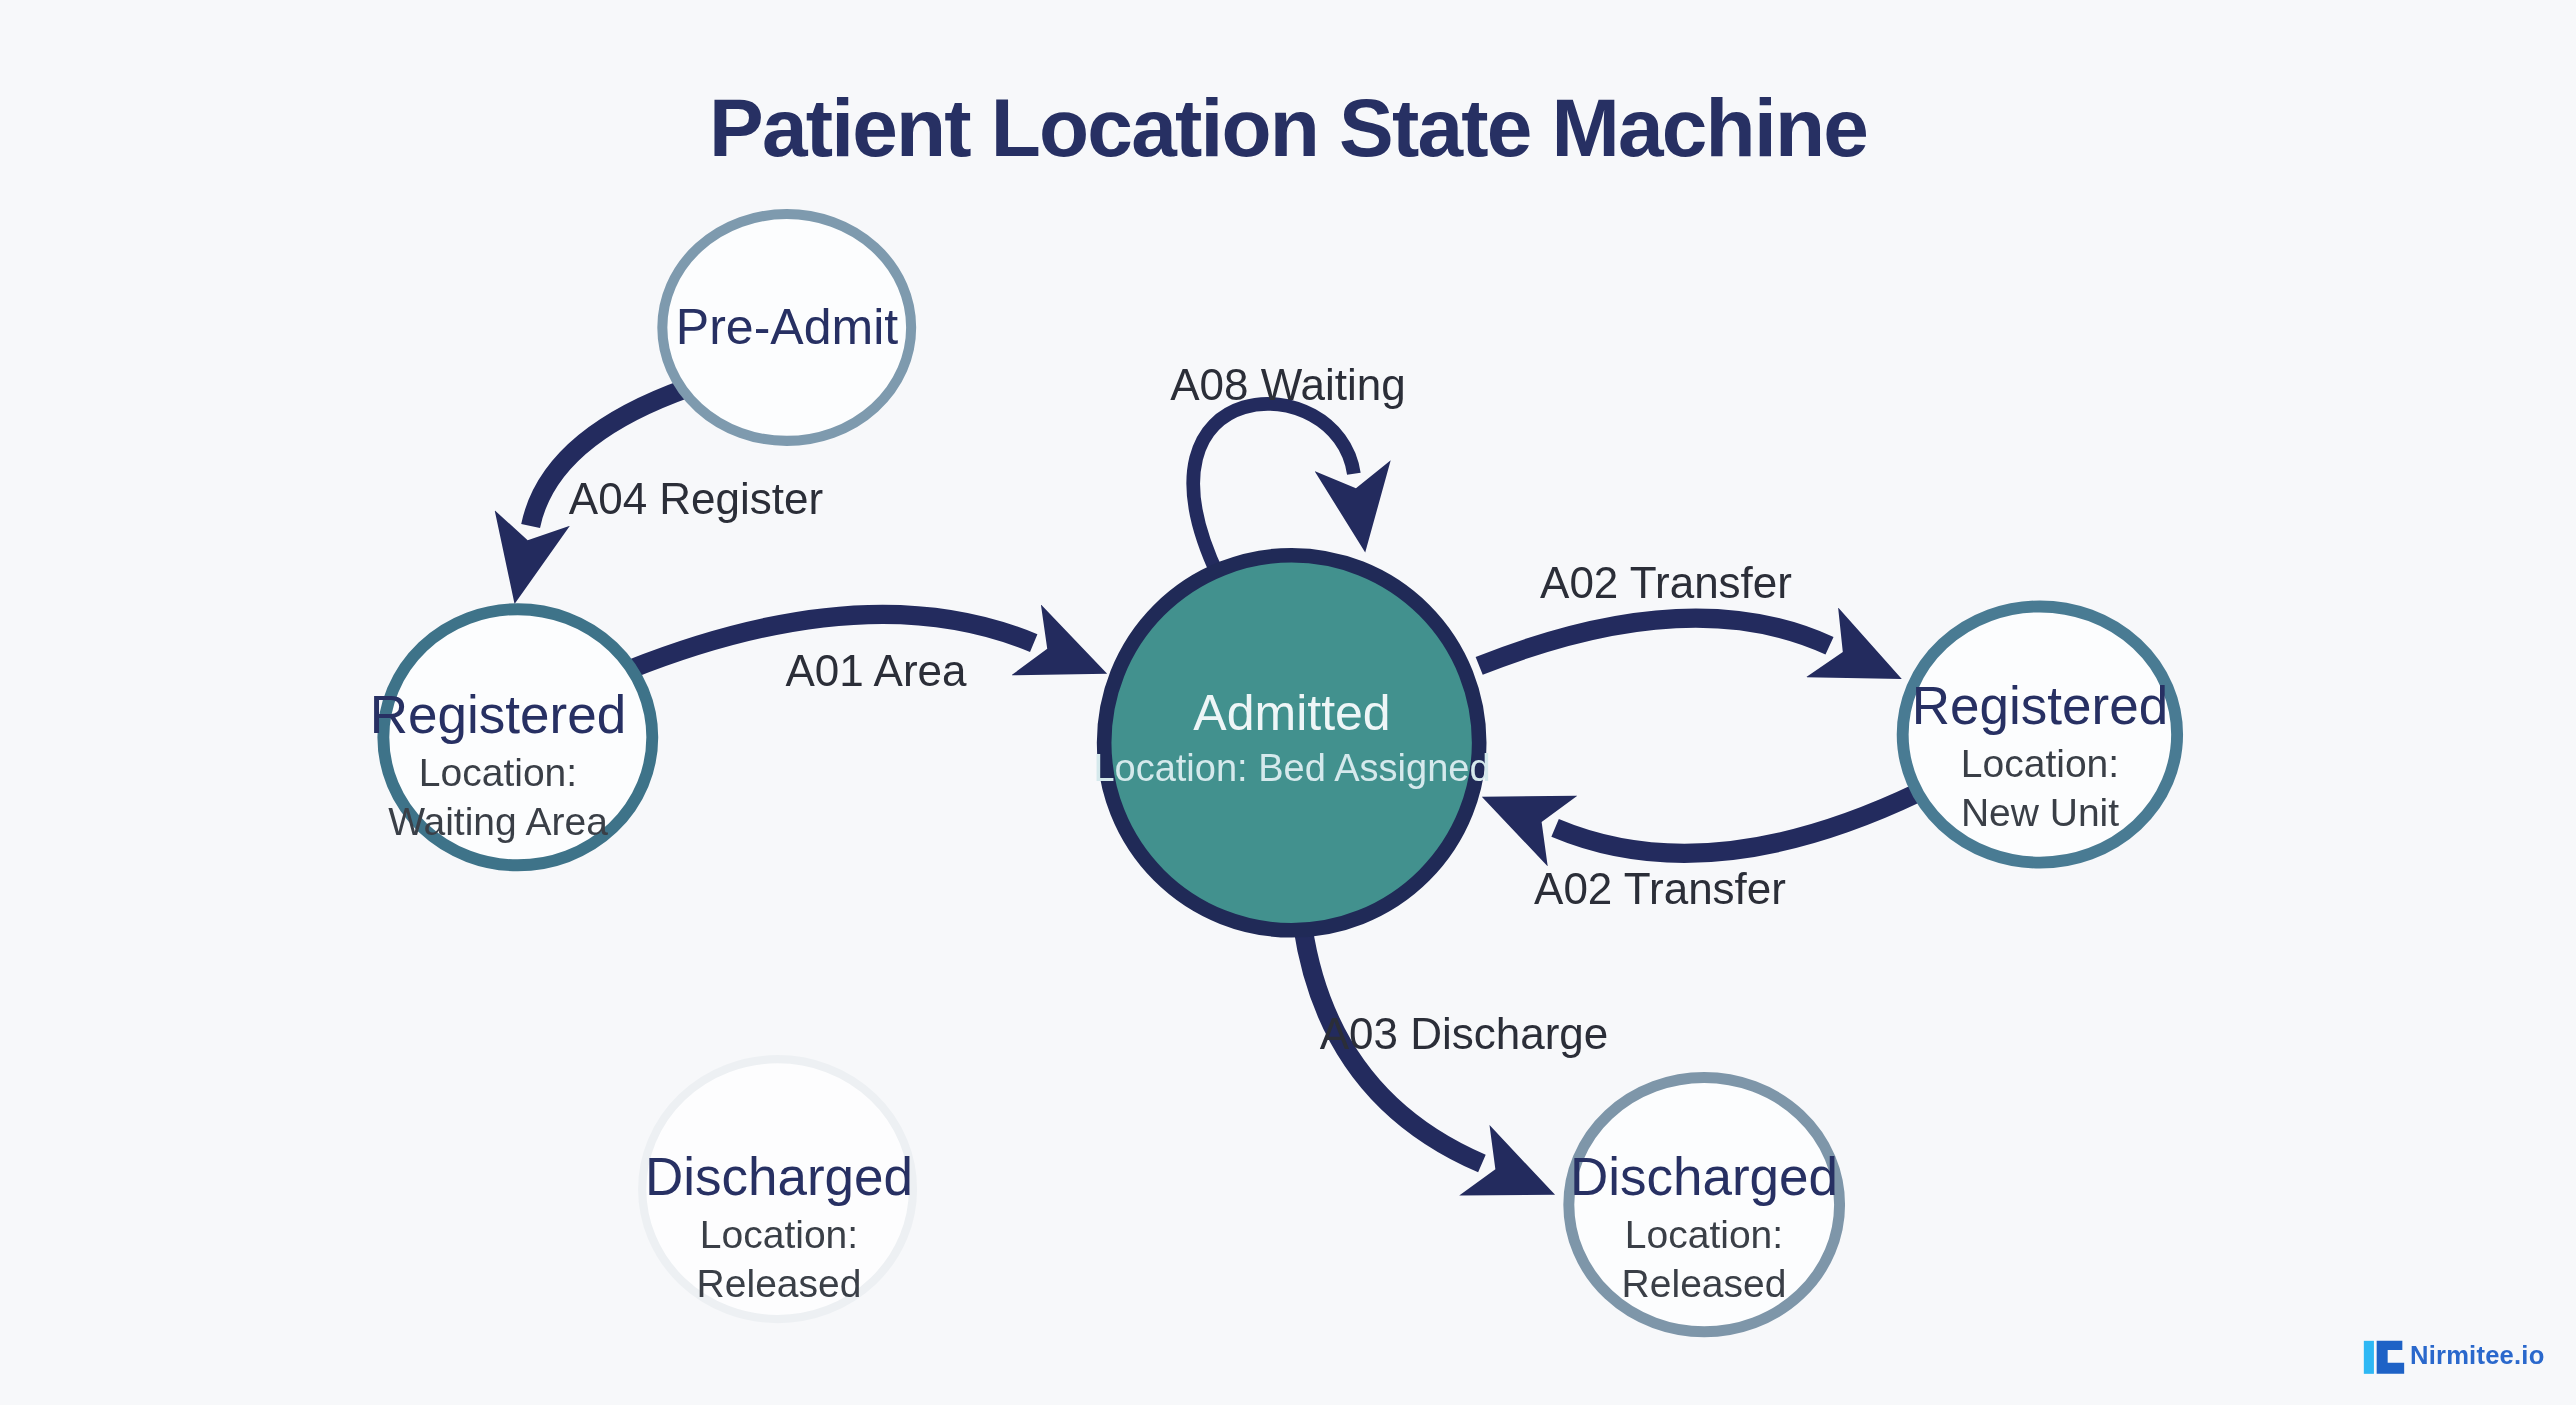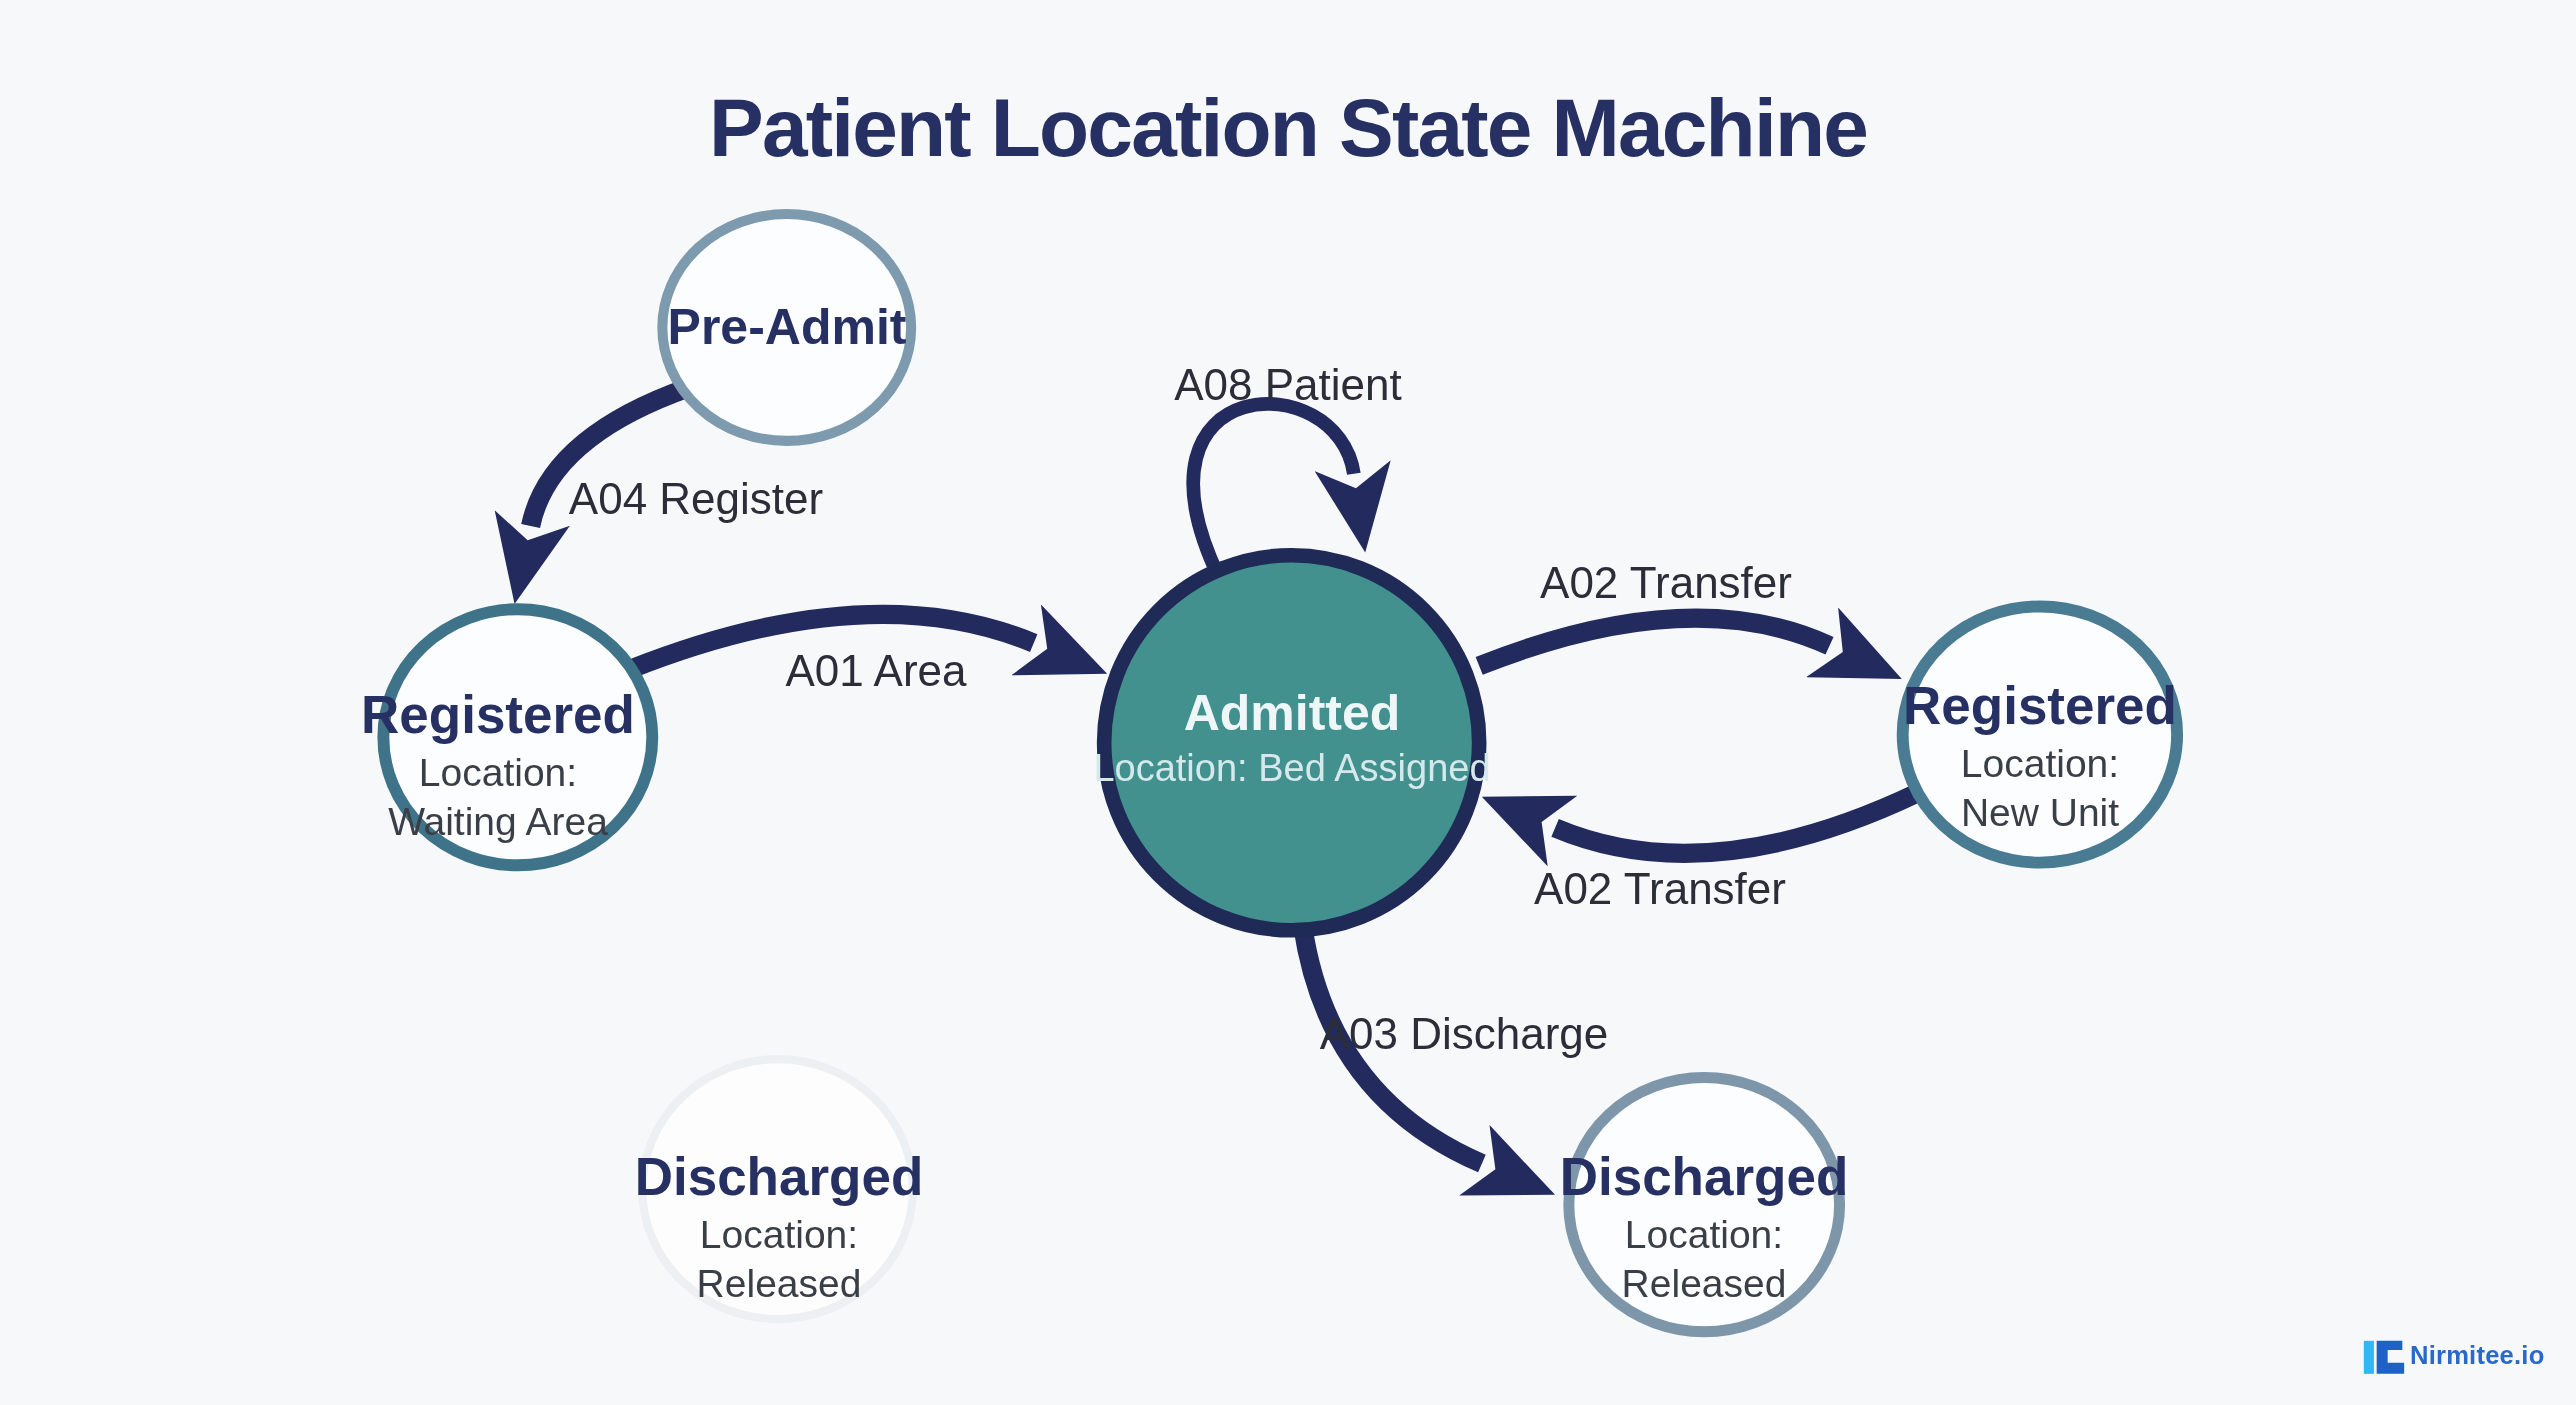--- a/index.html
+++ b/index.html
@@ -39,21 +39,21 @@
   .node.preadmit{stroke:var(--preadmit-border);stroke-width:11px;}
   .node.registered{stroke:var(--registered-border);stroke-width:13px;}
   .node.admitted{fill:var(--teal-fill);stroke:var(--admitted-border);stroke-width:16px;}
   .node.transferred{stroke:var(--transferred-border);stroke-width:13px;}
   .node.discharged{stroke:var(--discharged-border);stroke-width:12px;}
   .node.ghost{fill:#fdfdfe;stroke:var(--ghost-border);stroke-width:9px;}
   .state-text{
     position:absolute;transform:translate(-50%,-50%);
     text-align:center;white-space:nowrap;line-height:1.25;
   }
-  .state-name{font-size:53px;font-weight:700;color:var(--title-navy);}
+  .state-name{font-size:53px;font-weight:400;color:var(--title-navy);}
   .state-name.small{font-size:50px;}
   .state-loc{font-size:39px;font-weight:400;color:var(--location-text);line-height:1.26;}
   .state-text.on-teal .state-name{color:var(--state-light-text);}
   .state-text.on-teal .state-loc{color:var(--state-light-sub);font-size:38px;}
   .edge-label{
     position:absolute;transform:translate(-50%,-50%);
     font-size:44px;font-weight:400;color:var(--label-text);white-space:nowrap;
   }
   .logo{
     position:absolute;left:2362px;top:1337px;
@@ -119,21 +119,21 @@
   </div>
 
   <div class="state-text" style="left:779px;top:1226px;">
     <div class="state-name">Discharged</div>
     <div class="state-loc">Location:</div>
     <div class="state-loc">Released</div>
   </div>
 
   <div class="edge-label" style="left:672px;top:499px;margin-left:24px;">A04 Register</div>
   <div class="edge-label" style="left:876px;top:671px;">A01 Area</div>
-  <div class="edge-label" style="left:1288px;top:385px;">A08 Patient</div>
+  <div class="edge-label" style="left:1288px;top:385px;">A08 Waiting</div>
   <div class="edge-label" style="left:1666px;top:583px;">A02 Transfer</div>
   <div class="edge-label" style="left:1660px;top:889px;">A02 Transfer</div>
   <div class="edge-label" style="left:1464px;top:1034px;">A03 Discharge</div>
 
   <div class="logo">
     <svg width="44" height="37" viewBox="0 0 48 40" aria-hidden="true">
       <rect x="2" y="4" width="11" height="36" style="fill:var(--logo-light)"></rect>
       <path d="M16 4 L44 4 L44 14 L28 14 L28 28 L46 28 L46 40 L16 40 Z" style="fill:var(--logo-dark)"></path>
     </svg>
     <span class="logo-text">Nirmitee.io</span>

